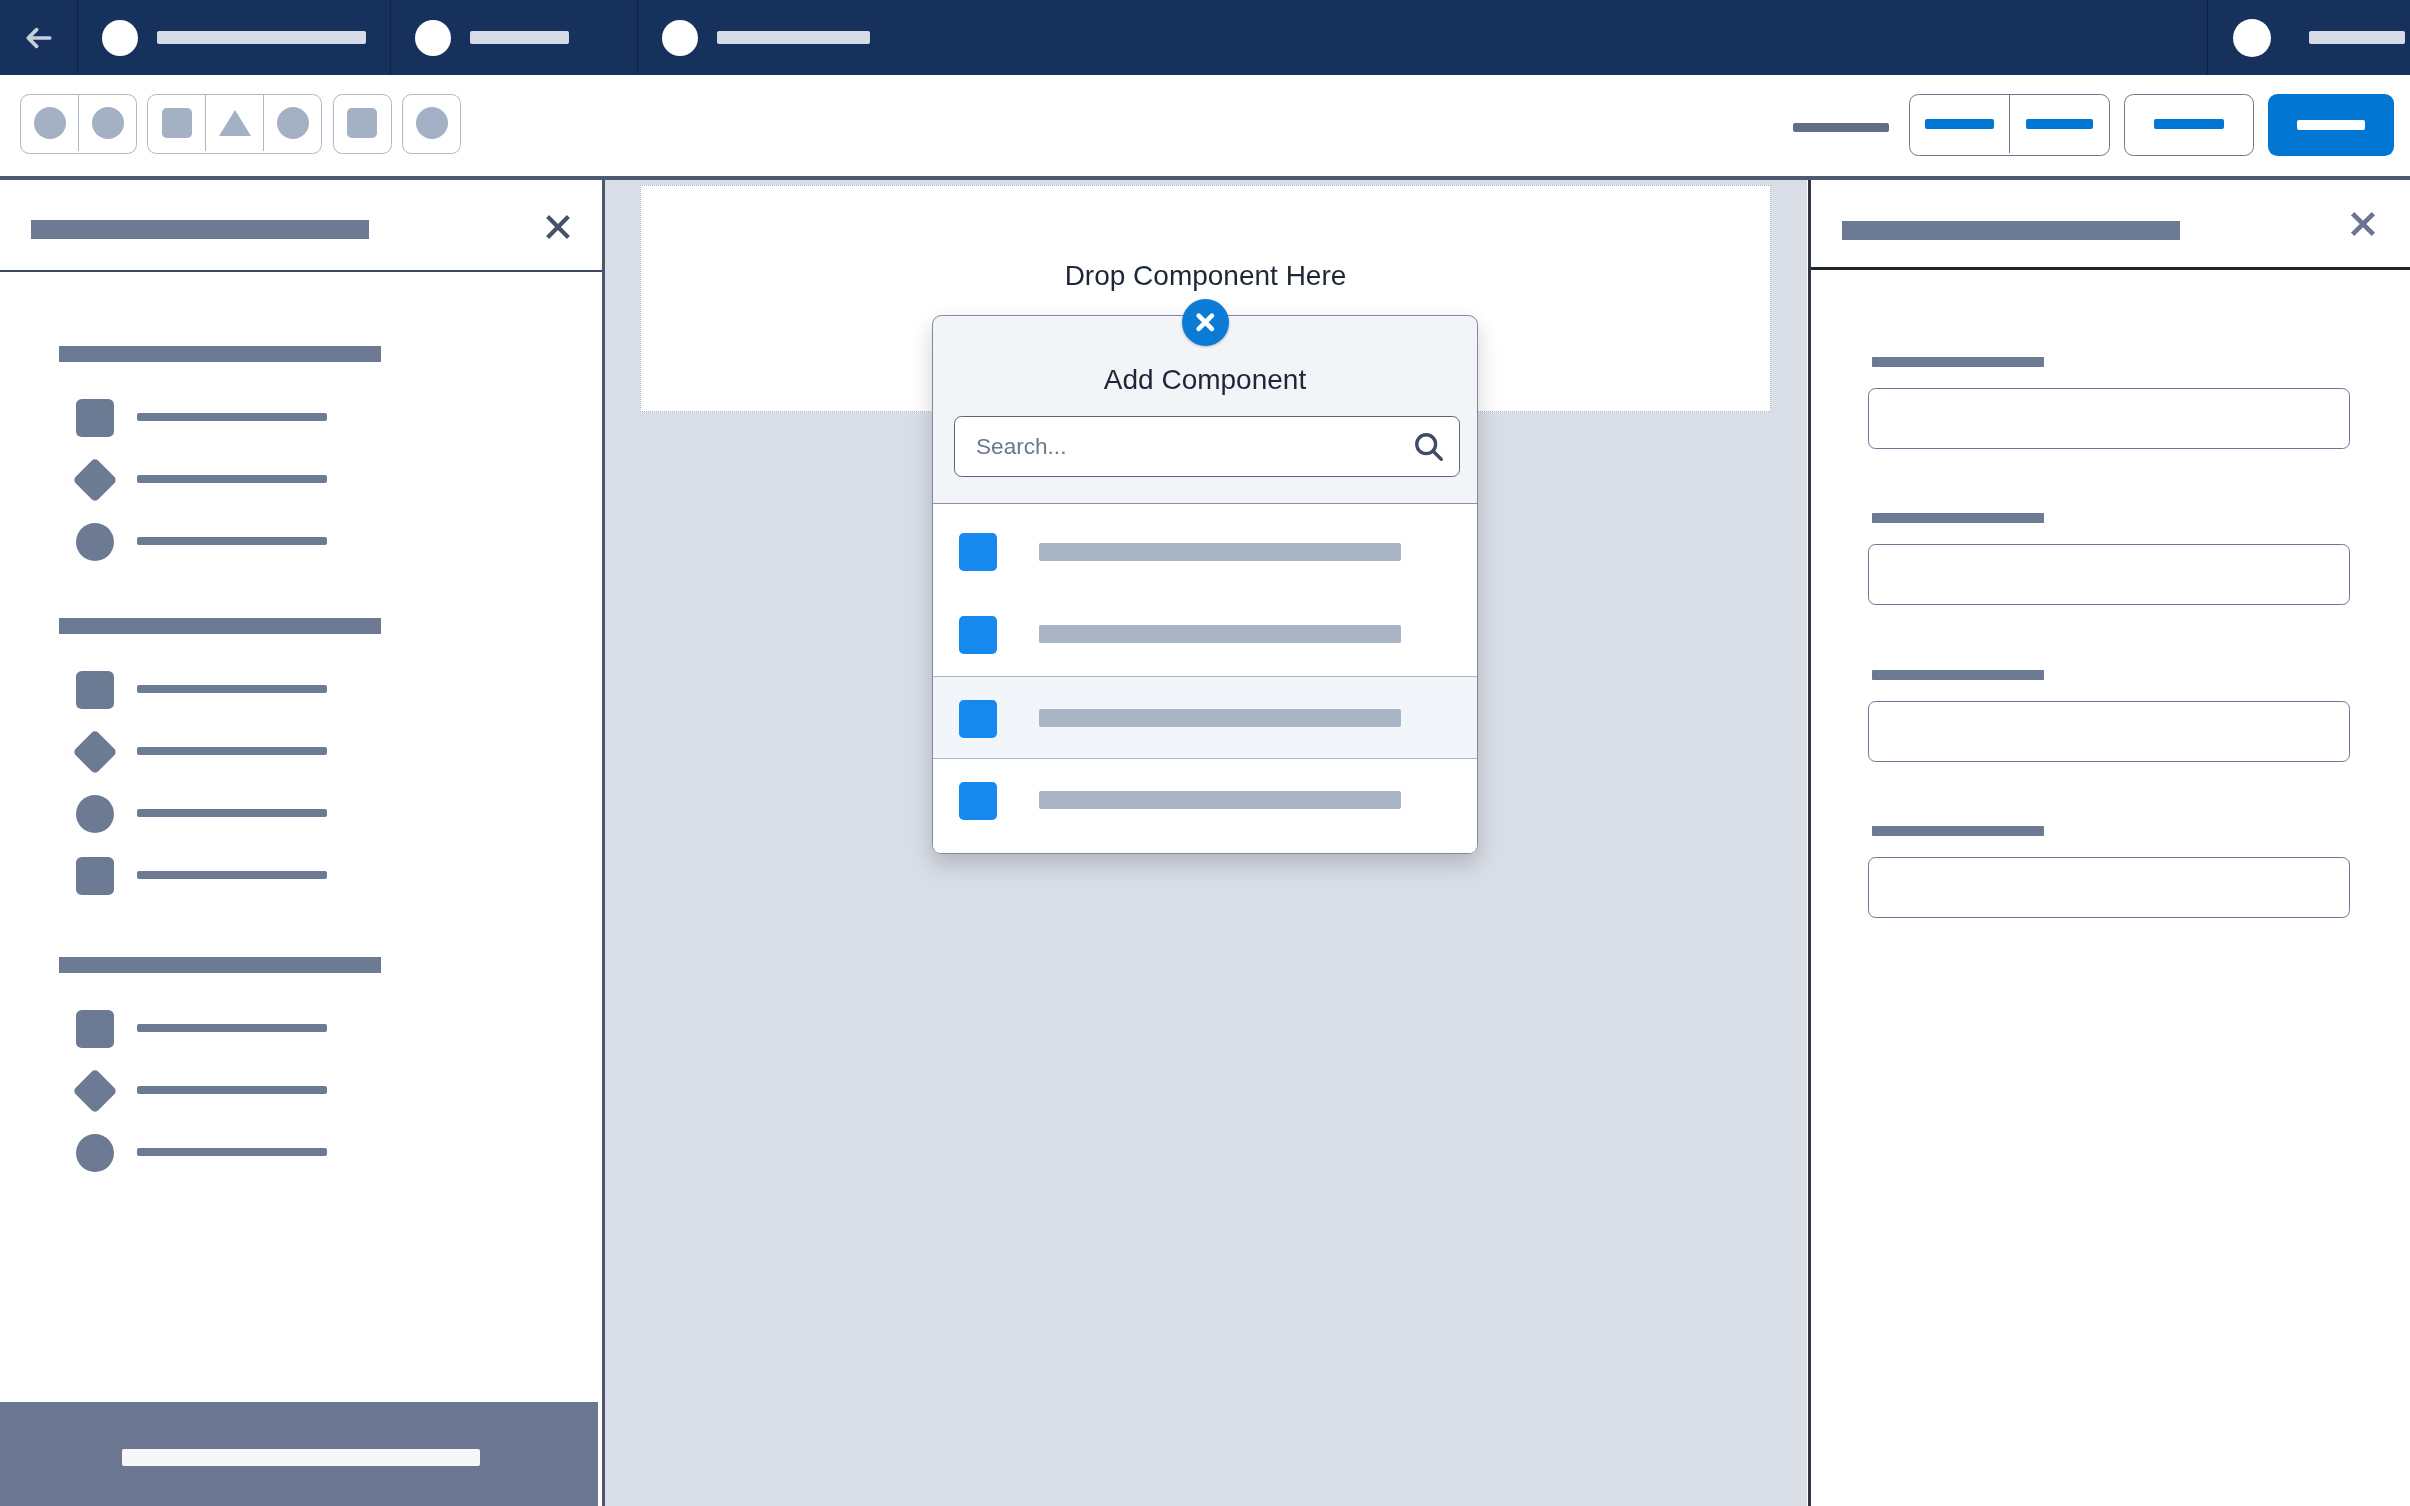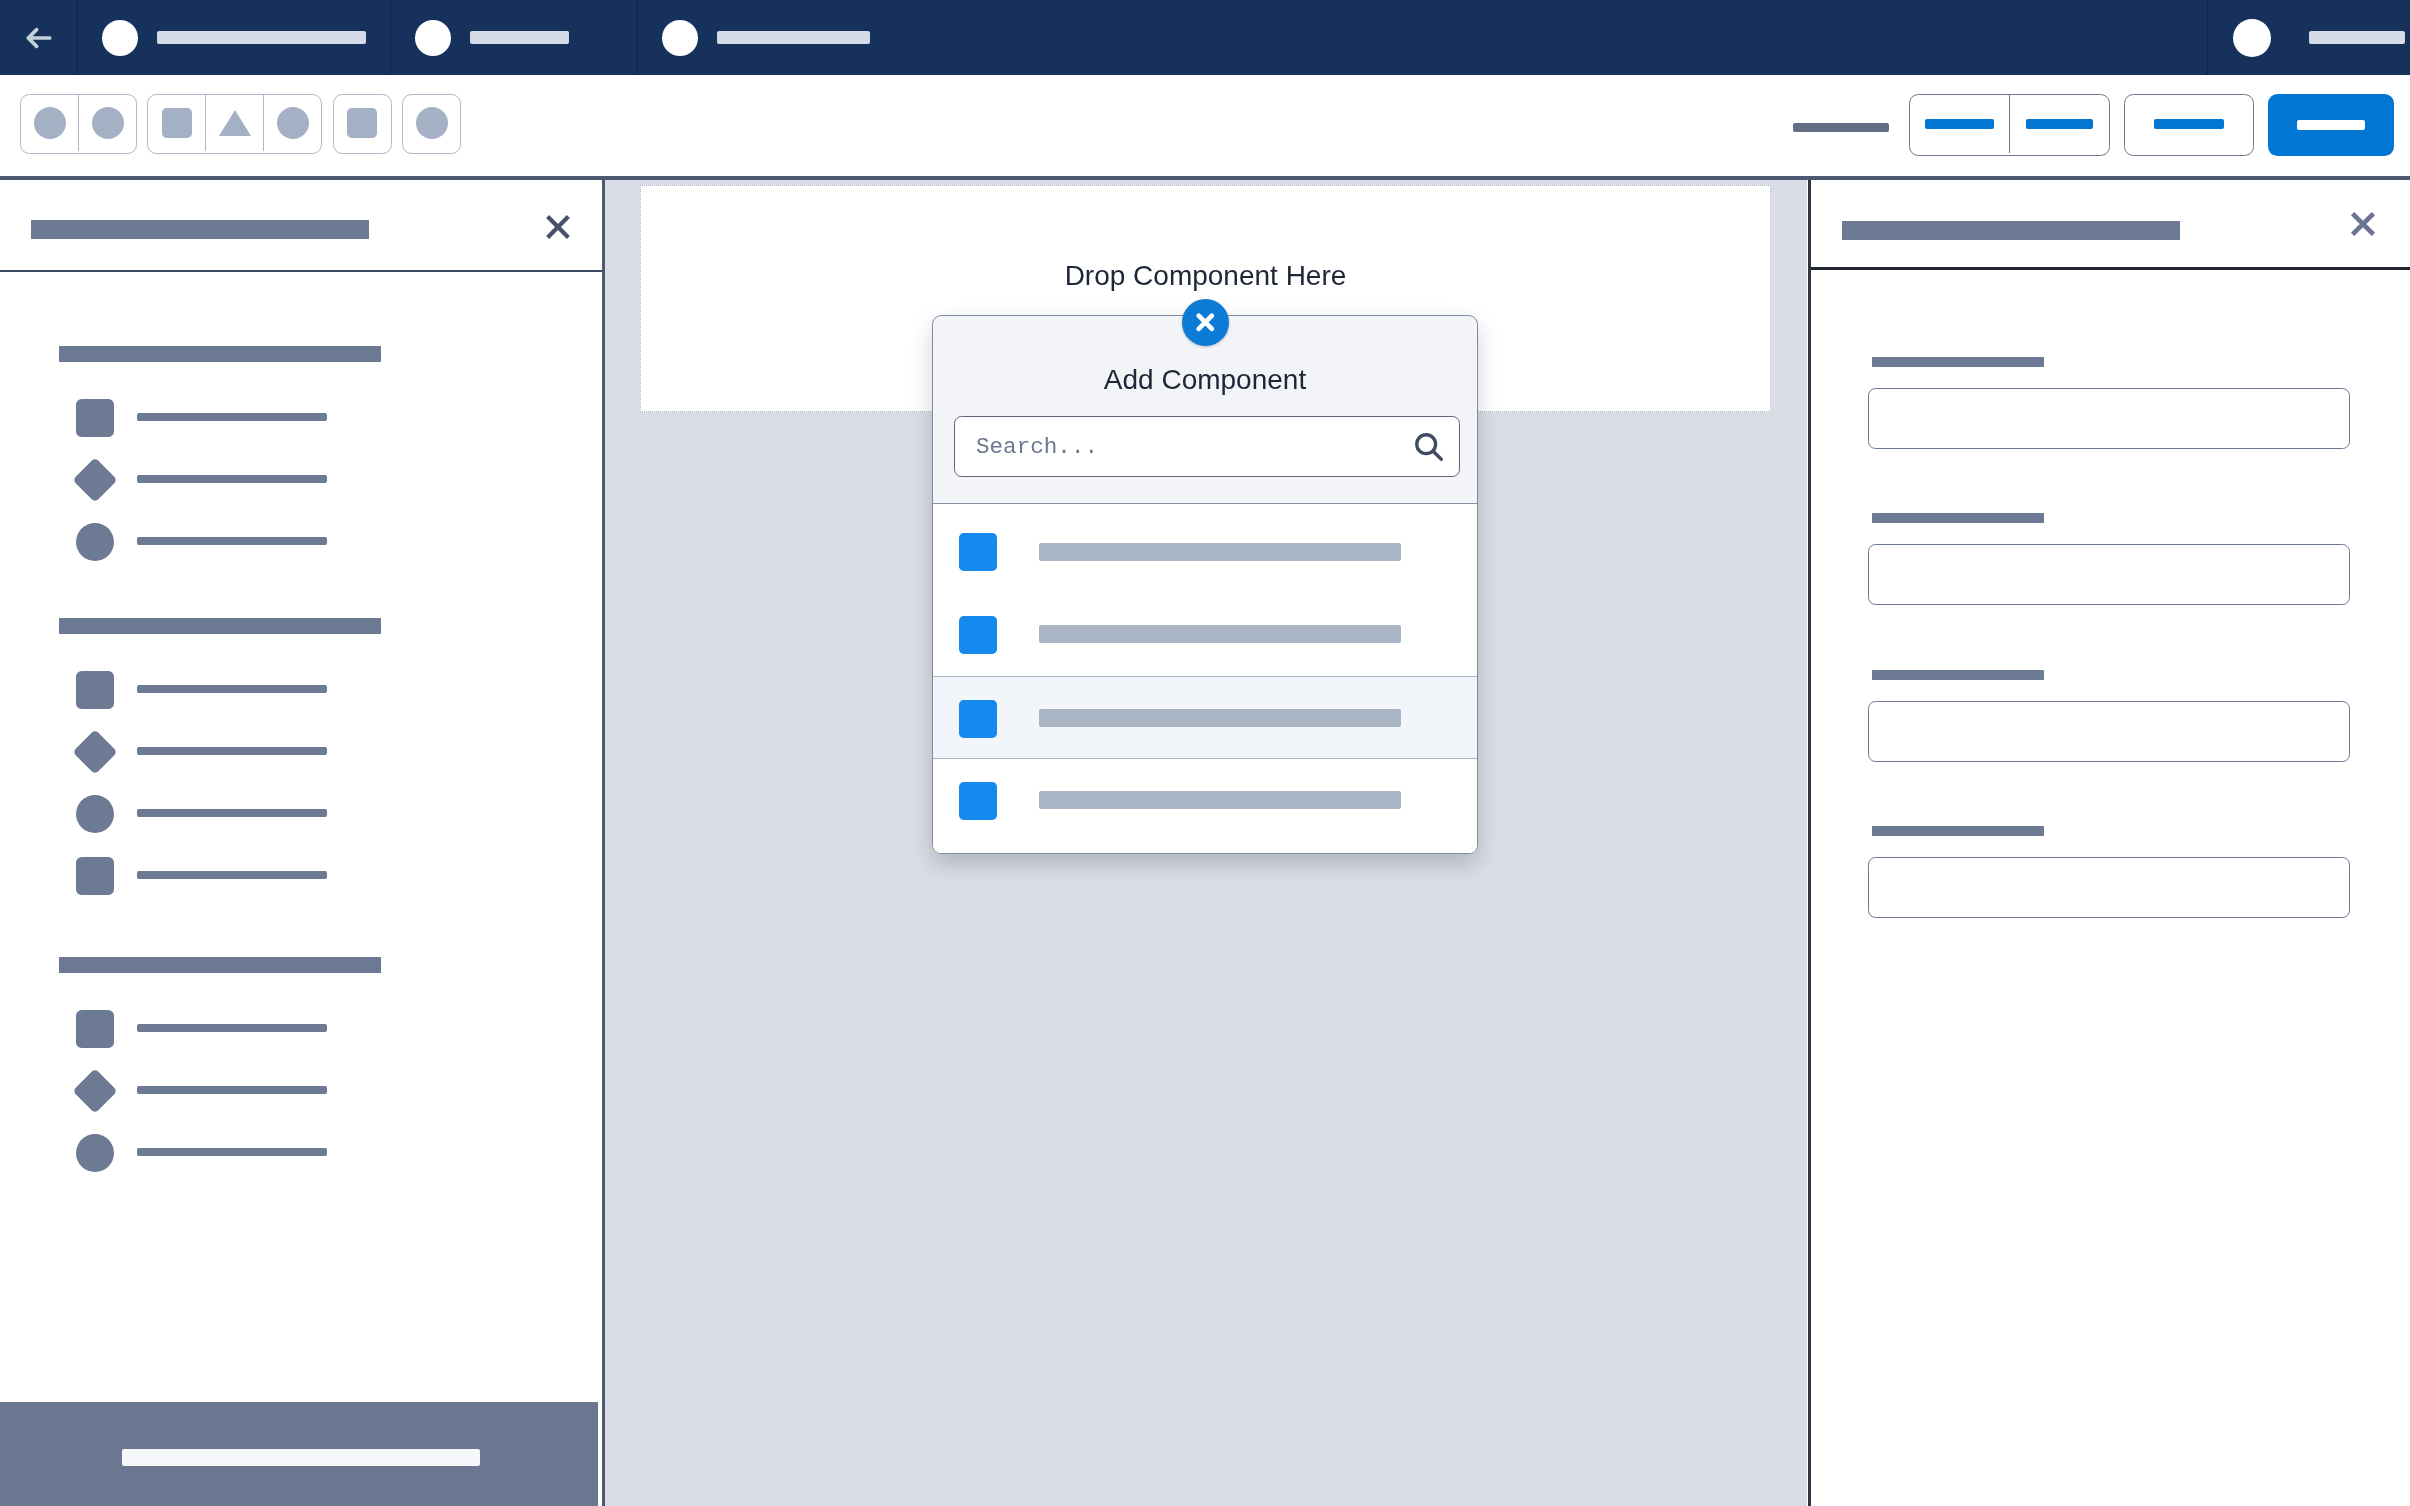--- a/index.html
+++ b/index.html
@@ -54,21 +54,21 @@
   
   .canvas{position:absolute;left:605px;top:180px;width:1202px;height:1327px;background:var(--canvas-bg,#d8dde6);}
   .dropzone{position:absolute;left:35px;top:4.7px;width:1131px;height:227px;background:#fff;border:1.9px dotted #a9b3c3;box-sizing:border-box;text-align:center;}
   .drop-text{padding-top:75px;font-size:28px;line-height:30px;color:#1d2737;}
 
   
   .modal{position:absolute;left:932px;top:315px;width:546px;height:539px;background:#f2f4f8;border:1.9px solid #7f8aa0;border-radius:9.4px;box-sizing:border-box;box-shadow:0 9.4px 22.6px rgba(0,0,0,.18);z-index:20;}
   .modal-close{position:absolute;left:1182px;top:299px;width:47px;height:47px;border-radius:50%;background:#0c7bd5;display:flex;align-items:center;justify-content:center;z-index:30;cursor:pointer;box-shadow:0 0.9px 2.8px rgba(0,0,0,.25);}
   .modal-title{margin-top:49px;text-align:center;font-size:28px;line-height:30px;color:#1d2737;}
   .modal-search{position:absolute;left:21px;top:100px;width:506px;height:61px;border:1.9px solid #5c6679;border-radius:7.5px;background:#fff;box-sizing:border-box;}
-  .modal-search input{position:absolute;left:0;top:0;width:100%;height:100%;border:none;outline:none;background:transparent;padding:0 56px 0 21px;font-size:22.6px;color:#6d28d9;font-family:Liberation Mono, monospace;box-sizing:border-box;}
+  .modal-search input{position:absolute;left:0;top:0;width:100%;height:100%;border:none;outline:none;background:transparent;padding:0 56px 0 21px;font-size:22.6px;color:#6d28d9;font-family:Liberation Sans, sans-serif;box-sizing:border-box;}
   .modal-search input::placeholder{color:#6b7890;opacity:1;}
   .search-ic{position:absolute;right:13px;top:13px;}
   .modal-list{position:absolute;left:0;top:187px;right:0;bottom:0;background:#fff;border-top:1.9px solid #8792a8;border-radius:0 0 7.5px 7.5px;overflow:hidden;}
   .m-row{position:absolute;left:0;width:100%;height:83px;box-sizing:border-box;cursor:pointer;}
   .m-row.hl{background:#f2f5f9;border-top:1.9px solid #a9b5c7;border-bottom:1.9px solid #a9b5c7;}
   .m-ic{position:absolute;left:26px;top:22.6px;width:38px;height:38px;border-radius:4.7px;background:var(--item-blue,#1589ee);}
   .m-bar{position:absolute;left:106px;top:32px;height:18px;background:var(--list-bar,#a9b5c5);border-radius:1.9px;}
 
   
   .rpanel{position:absolute;left:1808px;top:180px;width:603px;height:1327px;background:#fff;border-left:3.8px solid #30353f;box-sizing:border-box;}

